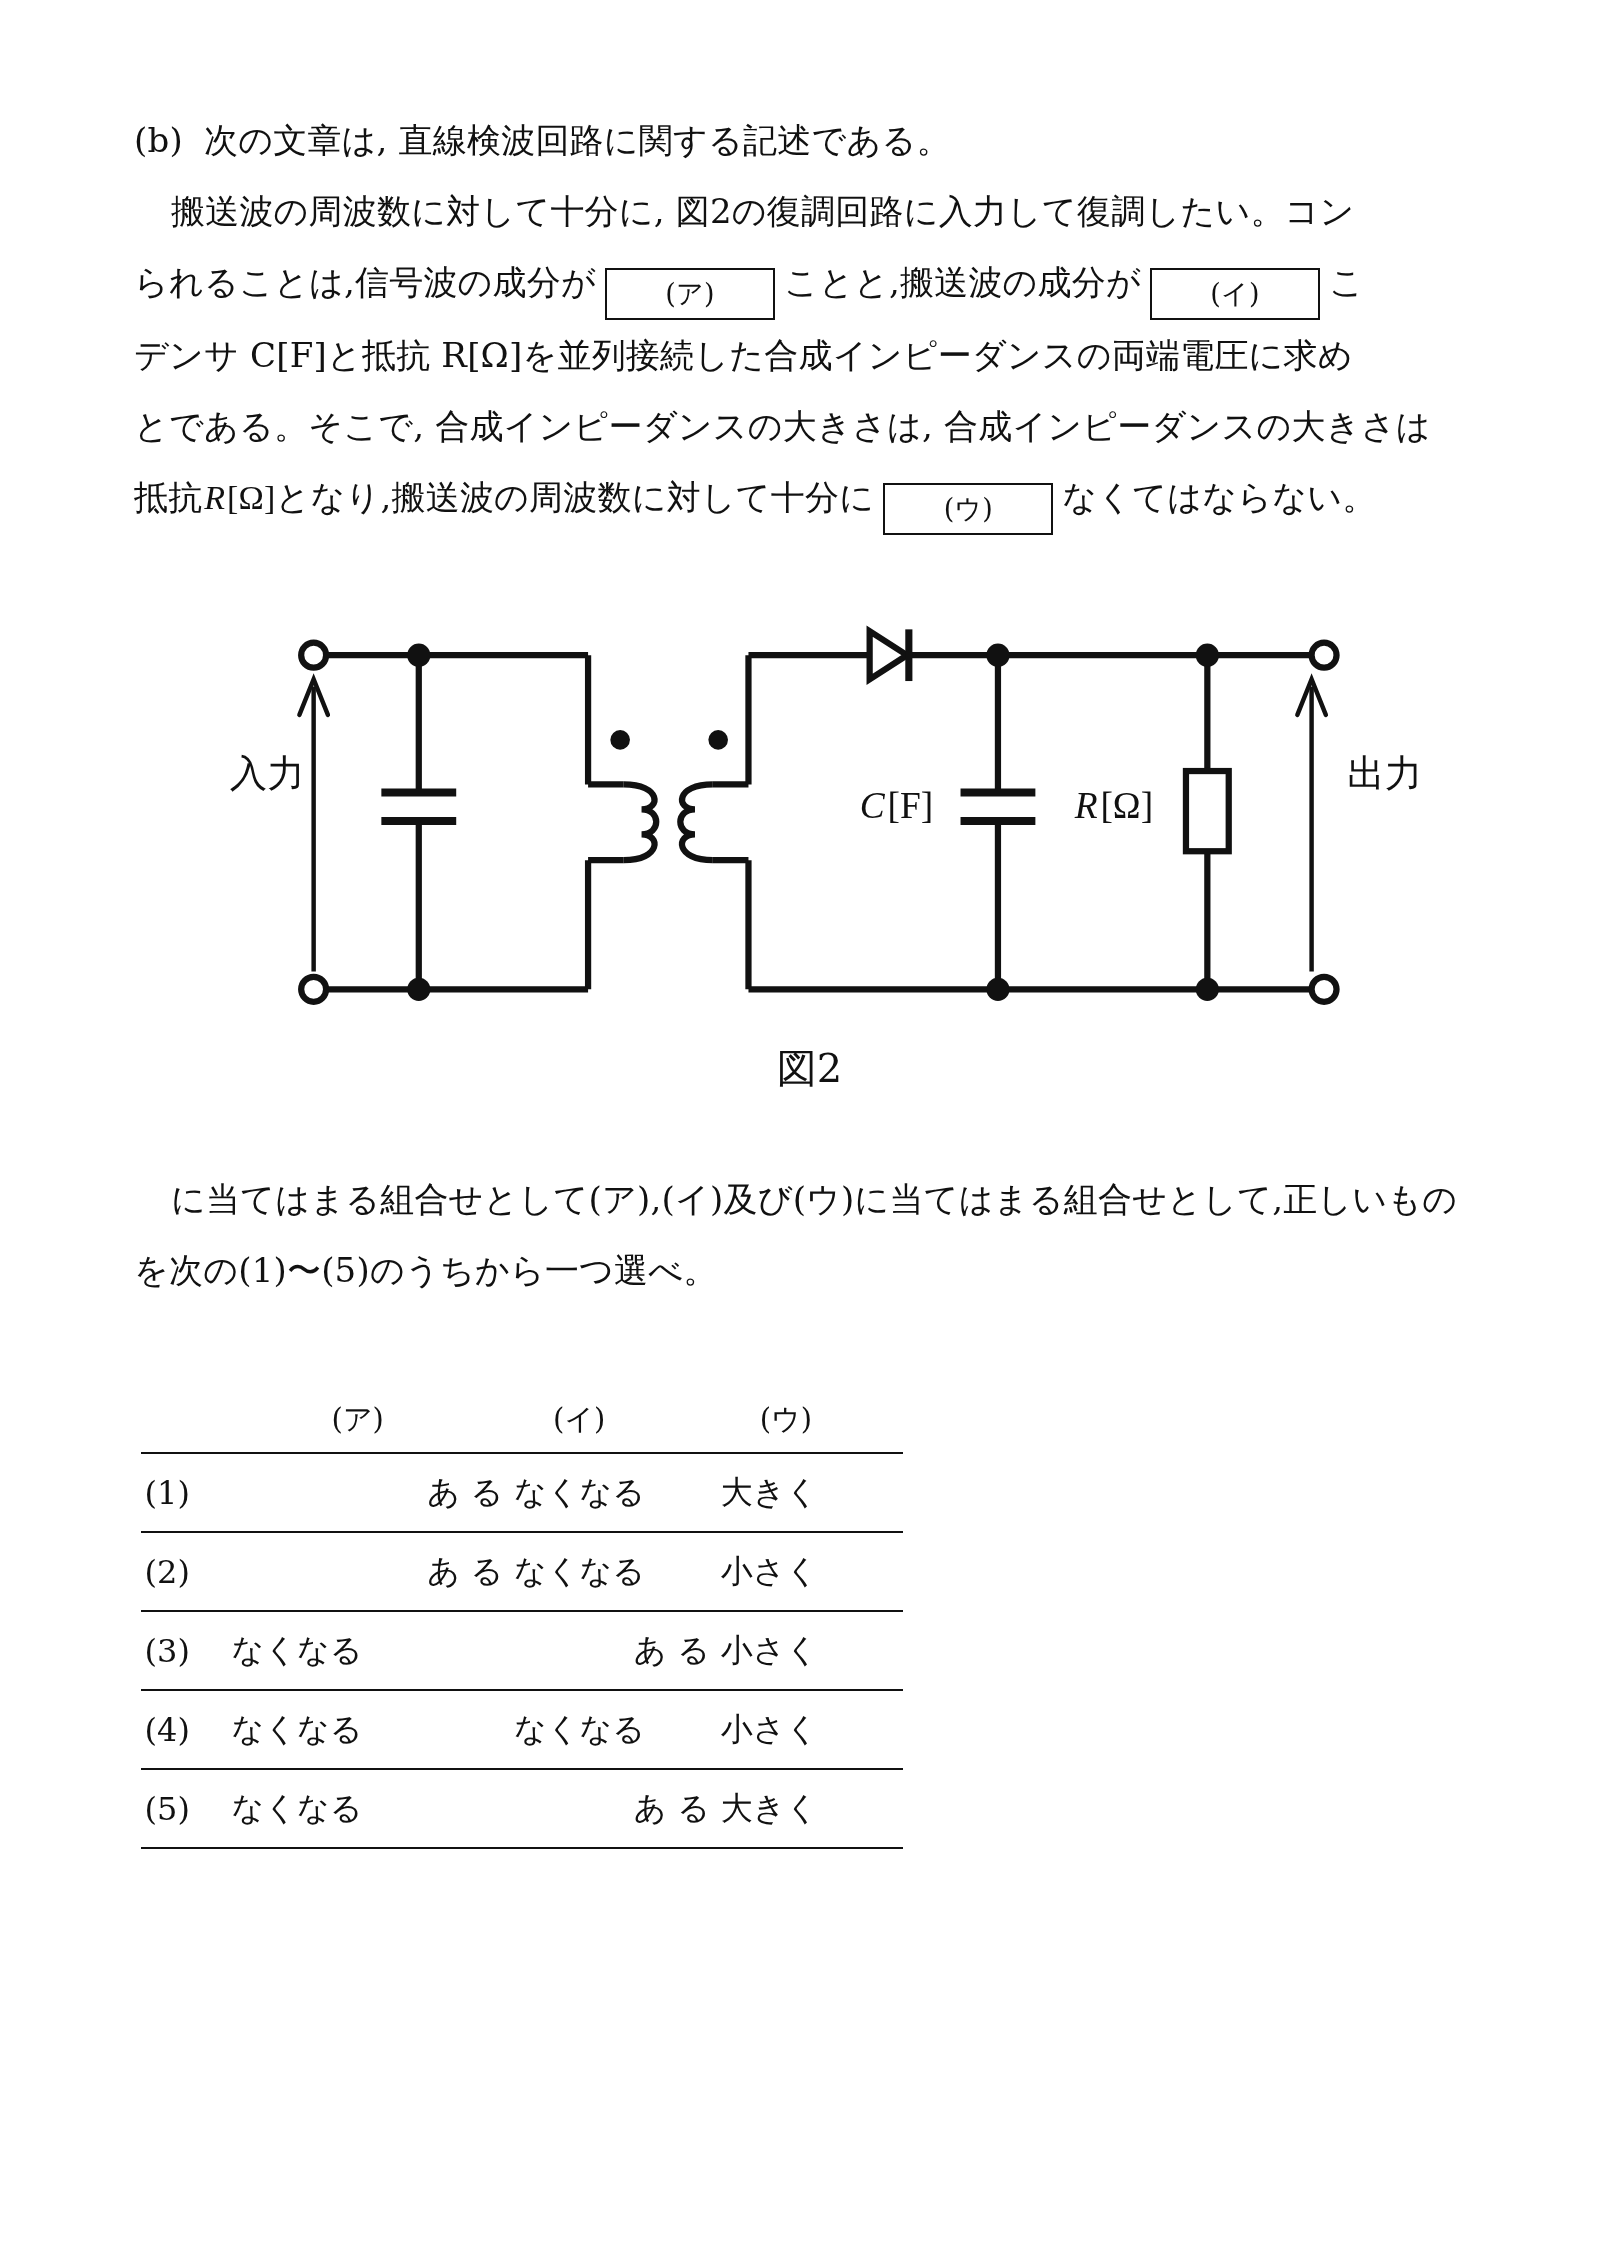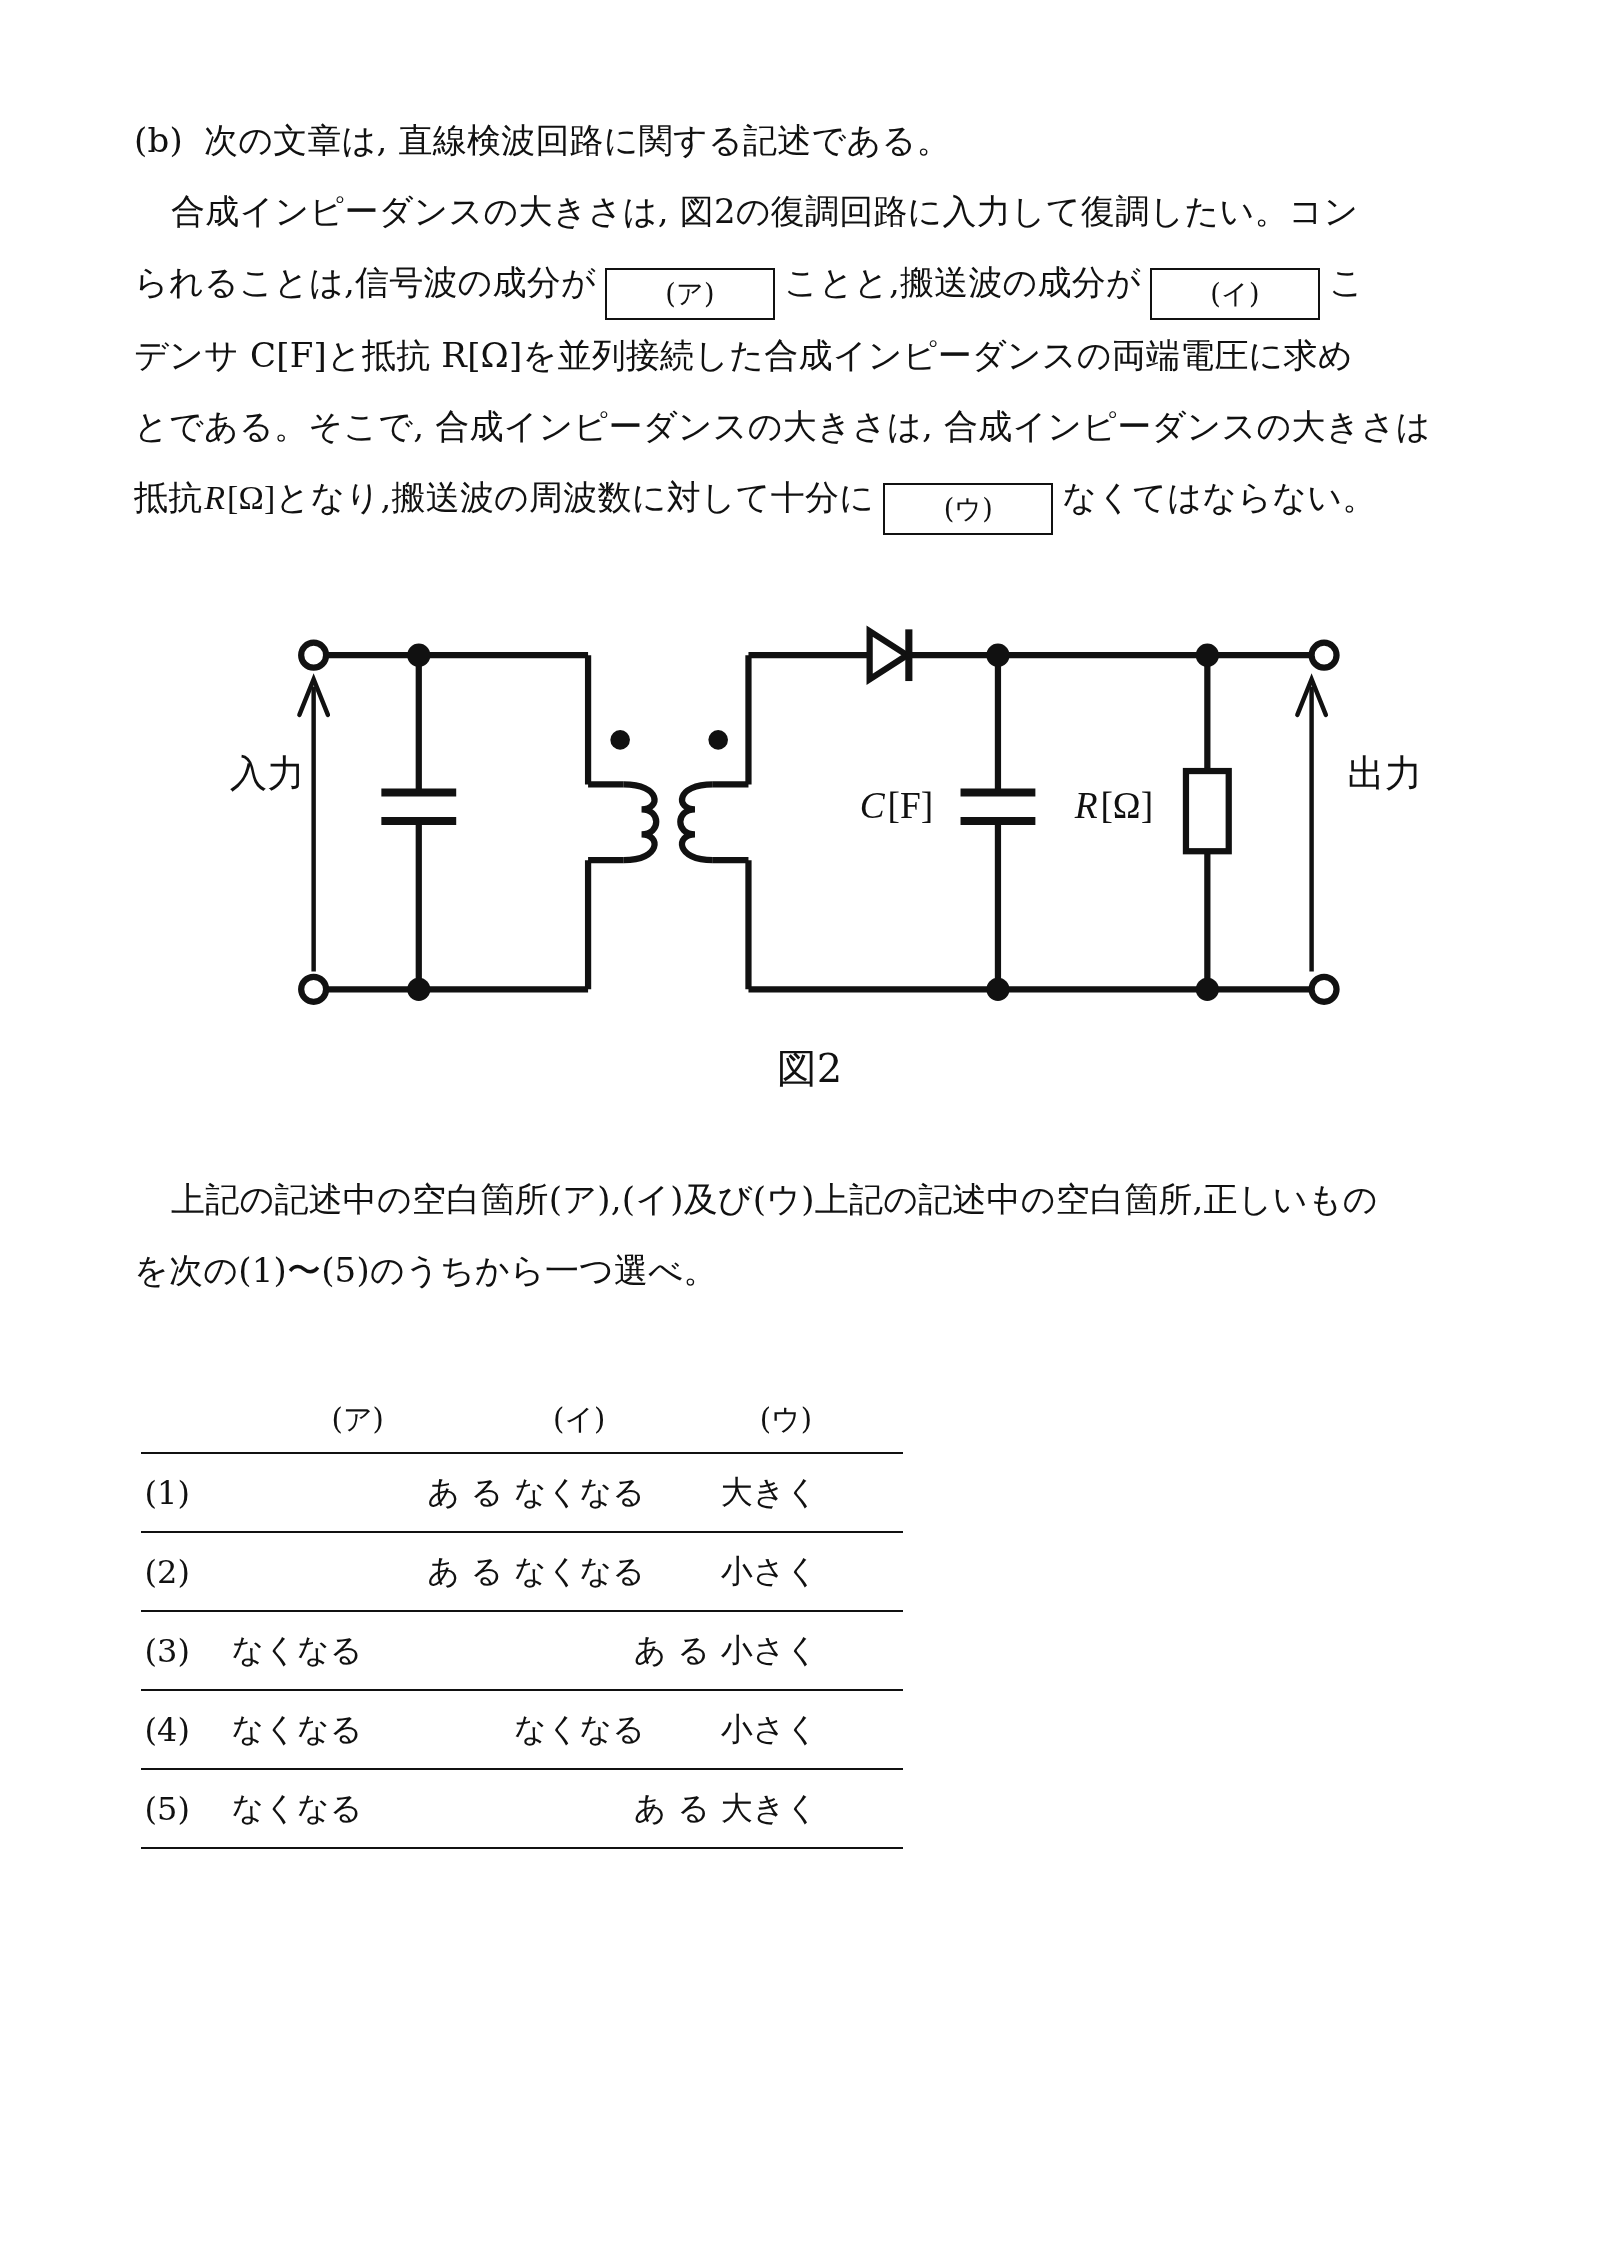--- a/index.html
+++ b/index.html
@@ -145,21 +145,21 @@
 <body>
 
 <div class="page">
 
   <div class="textblock">
 
     <div class="para-line indent-b jp">
       <span class="lbl-b">(b)</span><span>次の文章は, 直線検波回路に関する記述である。</span>
     </div>
 
-    <div class="para-line indent-1 jp">合成インピーダンスの大きさは, 図2の復調回路に入力して復調したい。コン</div>
+    <div class="para-line indent-1 jp">搬送波の周波数に対して十分に, 図2の復調回路に入力して復調したい。コン</div>
 
     <div class="para-line jp">
       <span>られることは,信号波の成分が</span><span class="blankbox">(ア)</span><span>ことと,搬送波の成分が</span><span class="blankbox">(イ)</span><span>こ</span>
     </div>
 
     <div class="para-line jp">
       <span>デンサ C[F]と抵抗 R[Ω]を並列接続した合成インピーダンスの両端電圧に求め</span>
     </div>
 
     <div class="para-line jp">とである。そこで, 合成インピーダンスの大きさは, 合成インピーダンスの大きさは</div>
@@ -243,21 +243,21 @@
       <text x="996" y="228" font-family="Liberation Serif, DejaVu Serif, serif" font-size="42" fill="#111111">[F]</text>
 
       <text x="1232" y="228" font-family="Liberation Serif, DejaVu Serif, serif" font-size="42" font-style="italic" fill="#111111" text-anchor="end">R</text>
       <text x="1235" y="228" font-family="Liberation Serif, DejaVu Serif, serif" font-size="42" fill="#111111">[Ω]</text>
     </svg>
   </div>
 
   <div class="fig-caption jp">図2</div>
 
   <div class="textblock2">
-    <div class="para-line indent-1 jp">上記の記述中の空白箇所(ア),(イ)及び(ウ)上記の記述中の空白箇所,正しいもの</div>
+    <div class="para-line indent-1 jp">に当てはまる組合せとして(ア),(イ)及び(ウ)に当てはまる組合せとして,正しいもの</div>
     <div class="para-line jp">を次の(1)〜(5)のうちから一つ選べ。</div>
   </div>
 
   <div class="answers">
     <table class="ans">
       <thead>
         <tr>
           <th class="col-no"></th>
           <th class="col-a hd-a">(ア)</th>
           <th class="col-b hd-b">(イ)</th>

